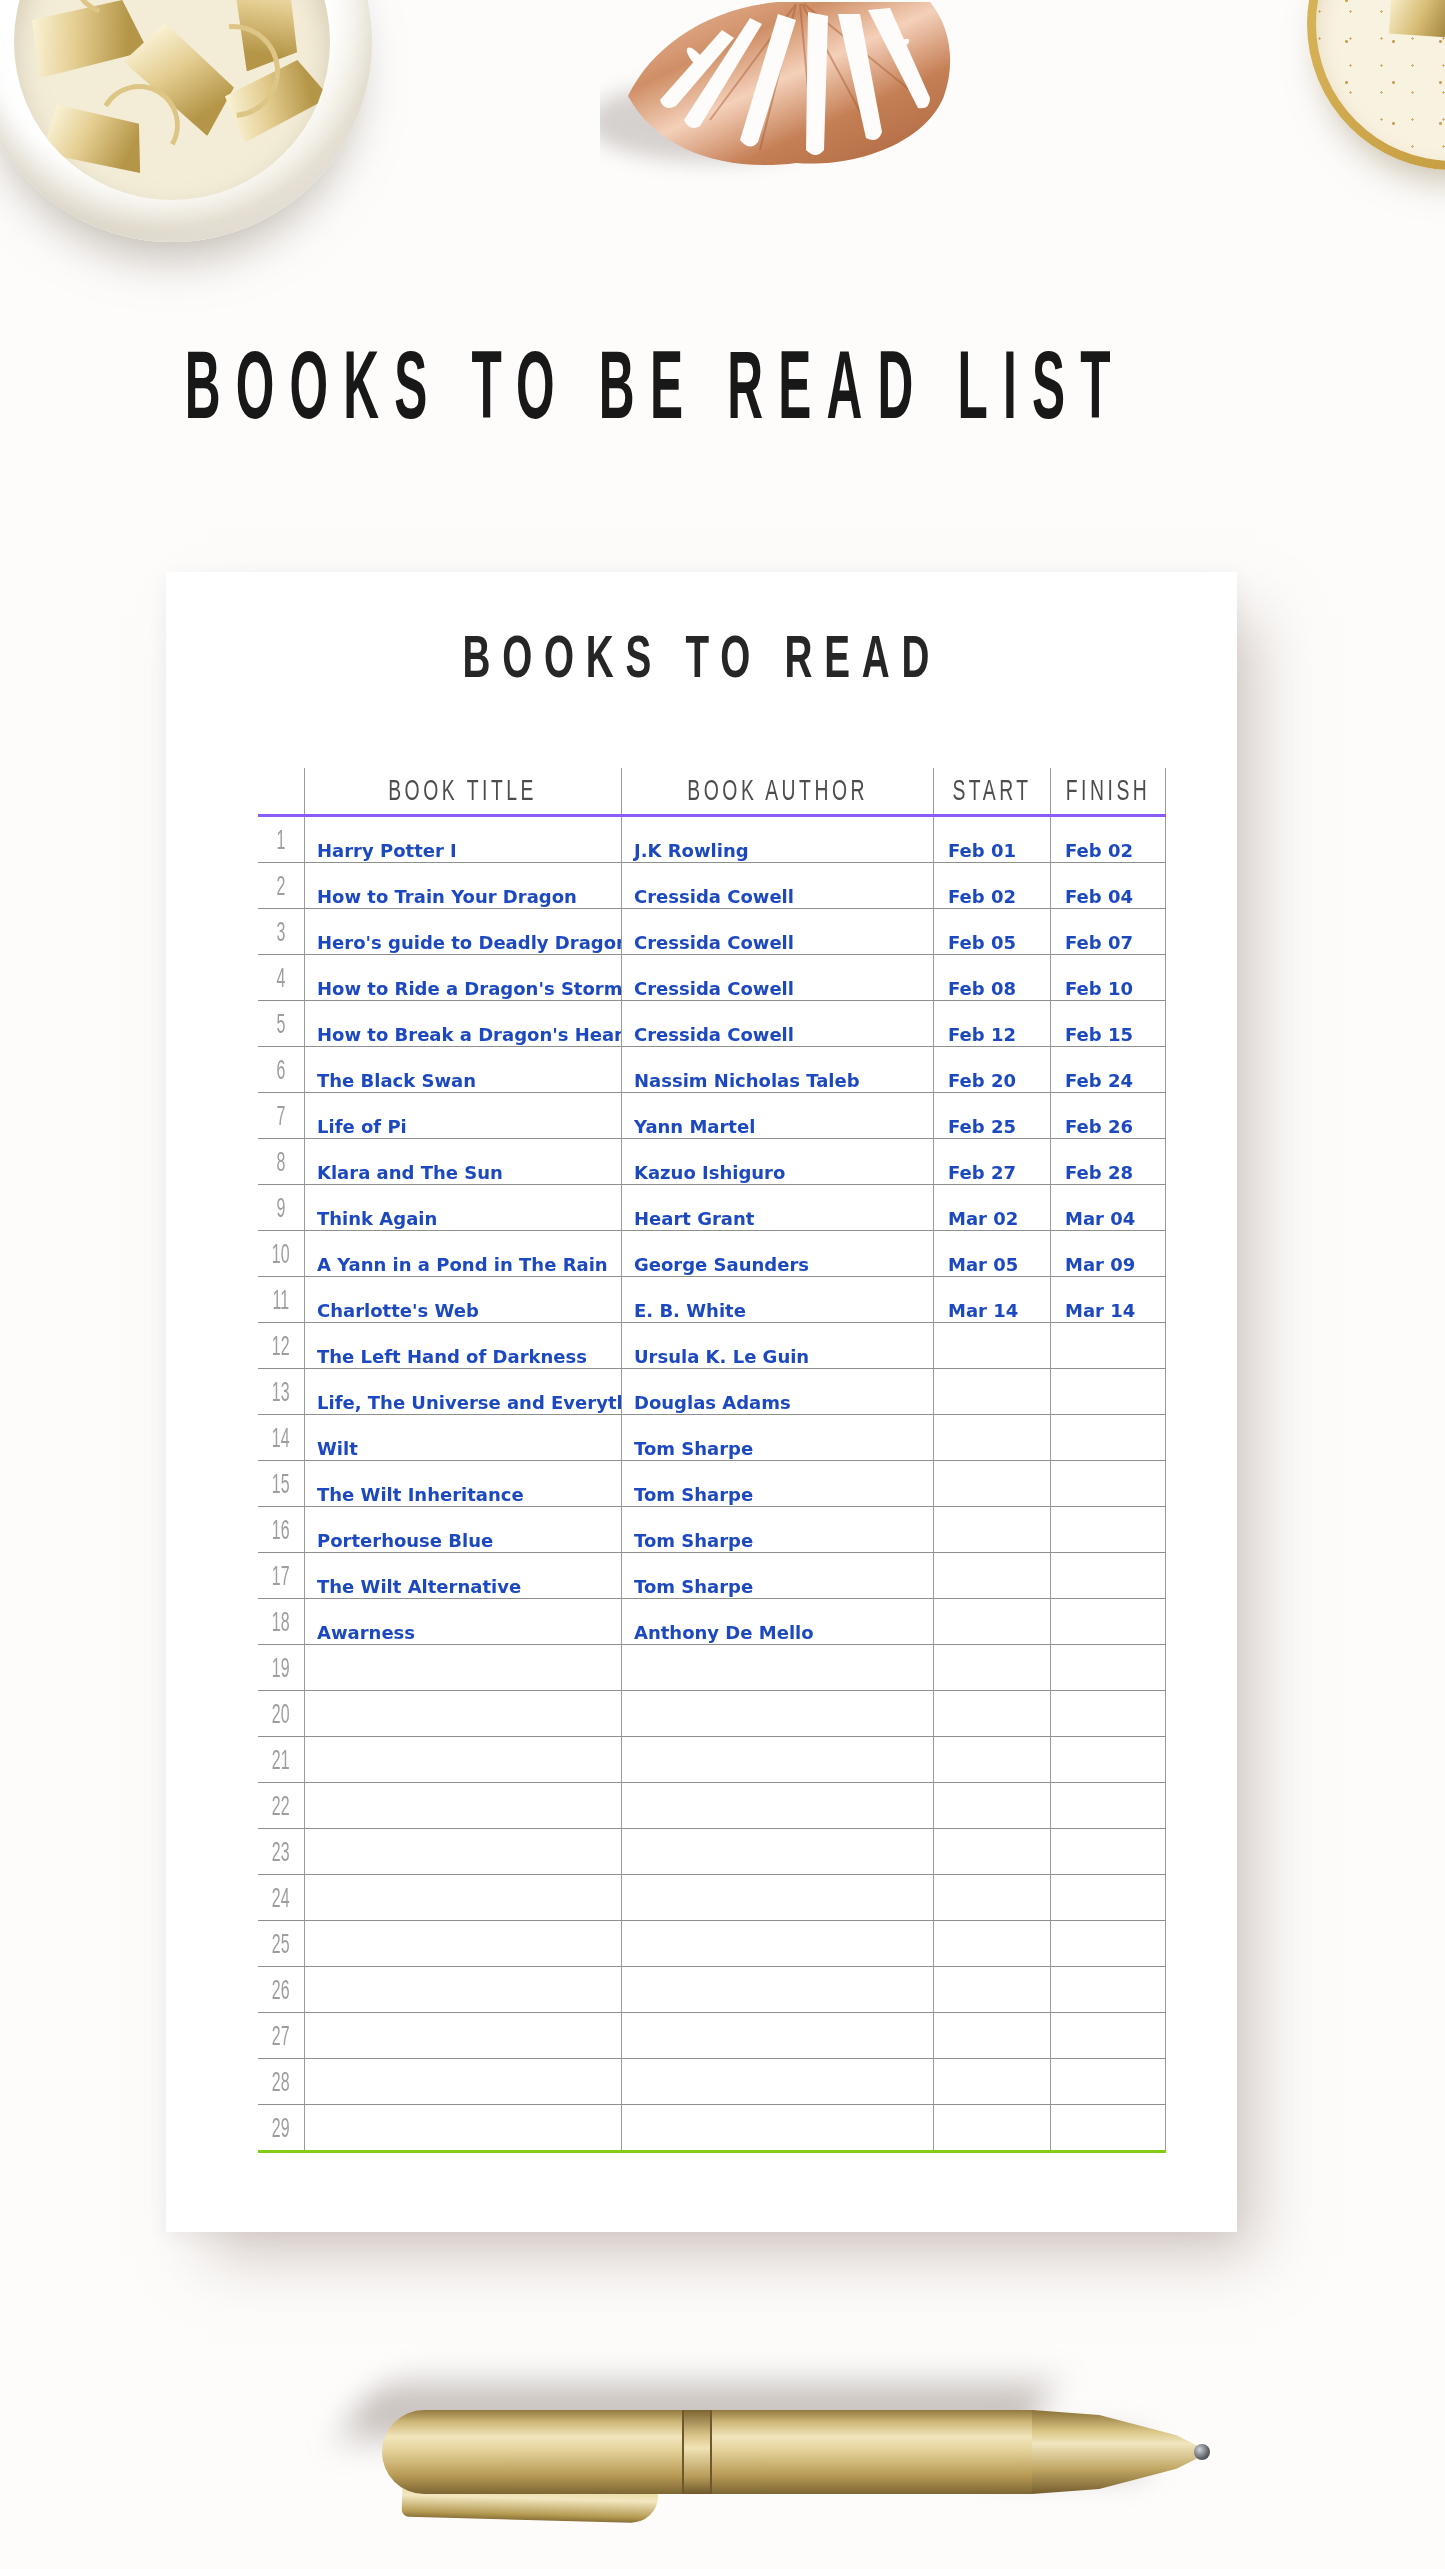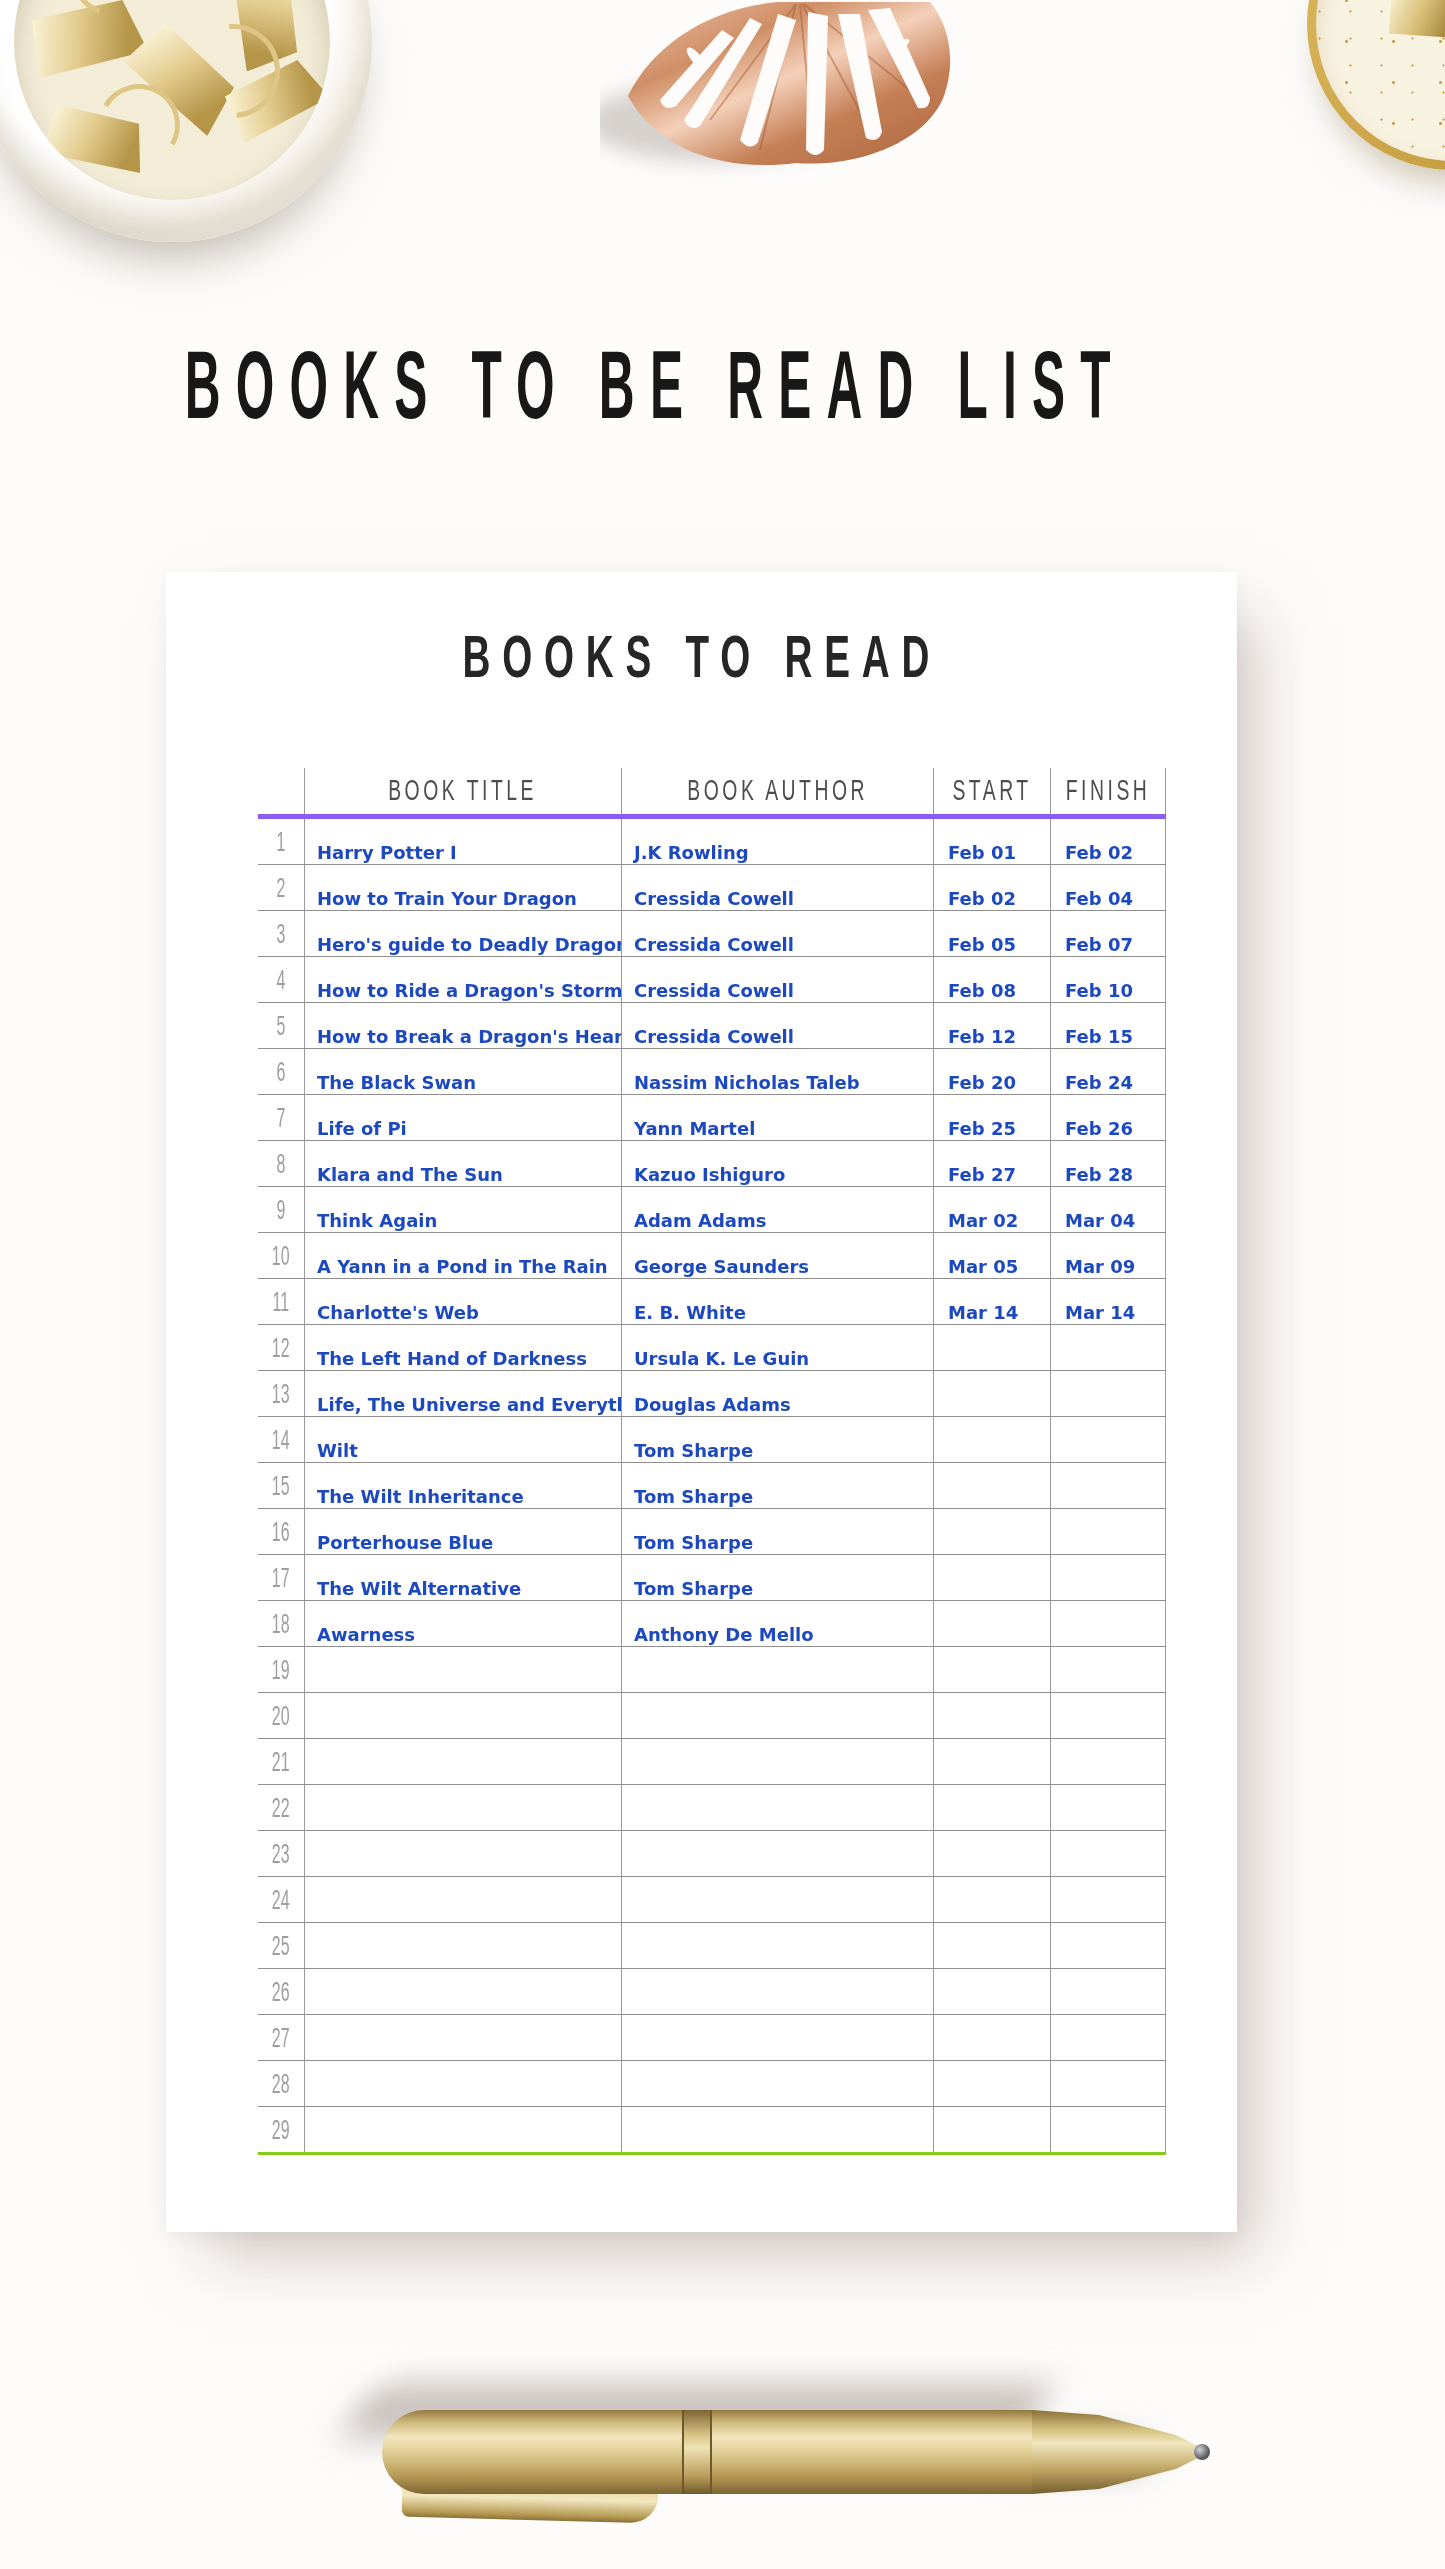--- a/index.html
+++ b/index.html
@@ -30,21 +30,21 @@
     display:inline-block;font-size:46px;font-weight:bold;letter-spacing:14px;
     transform:scale(0.84,1.28);transform-origin:center;
   }
   .sheet-footer{
     position:absolute;top:1604px;left:0;width:100%;text-align:center;
     font-size:14px;letter-spacing:5px;color:#9b9b9b;
   }
   
   .btable{position:absolute;left:92px;top:196px;width:908px;}
   .thead,.trow{display:grid;grid-template-columns:46px 317px 312px 117px 116px;}
-  .thead{height:46px;border-bottom:5px solid #8b5cf6;}
+  .thead{height:46px;border-bottom:3px solid #8b5cf6;}
   .trow{height:45px;border-bottom:1px solid #8f8f8f;}
   .trow.last{border-bottom:3px solid #84cc16;}
   .cell{display:flex;align-items:center;overflow:hidden;white-space:nowrap;}
   .c2,.c3,.c4,.c5{border-left:1px solid #9a9a9a;}
   .c5{border-right:1px solid #9a9a9a;}
   .thead .cell{justify-content:center;}
   .hdr-label{
     display:inline-block;font-size:22px;letter-spacing:4px;color:#4d4d4d;
     transform:scale(0.88,1.3);transform-origin:center;
   }
@@ -345,21 +345,21 @@
           </div>
         </div>
         <div class="trow">
           <div class="cell c1 numcell">
             <span class="num">9</span>
           </div>
           <div class="cell c2 textc">
             <span class="ink">Think Again</span>
           </div>
           <div class="cell c3 textc">
-            <span class="ink">Adam Adams</span>
+            <span class="ink">Heart Grant</span>
           </div>
           <div class="cell c4 datec">
             <span class="ink">Mar 02</span>
           </div>
           <div class="cell c5 datec">
             <span class="ink">Mar 04</span>
           </div>
         </div>
         <div class="trow">
           <div class="cell c1 numcell">

